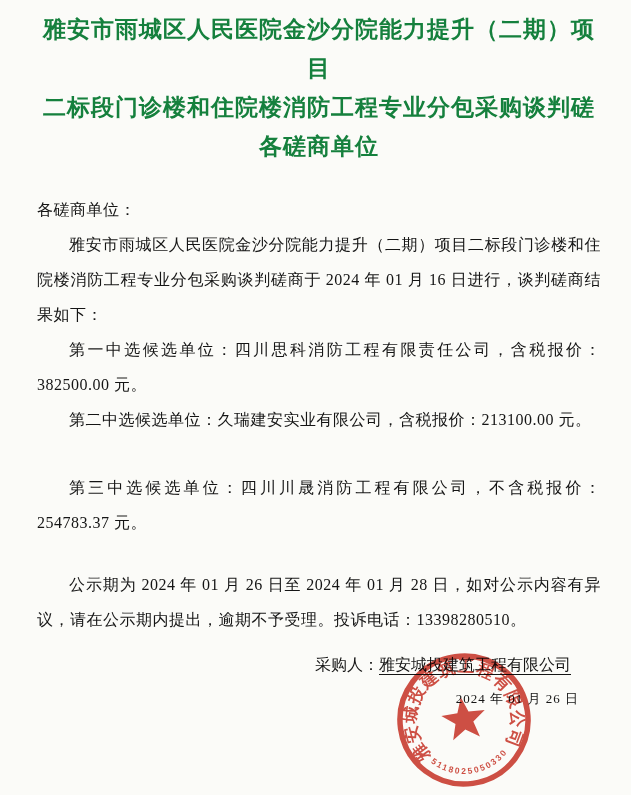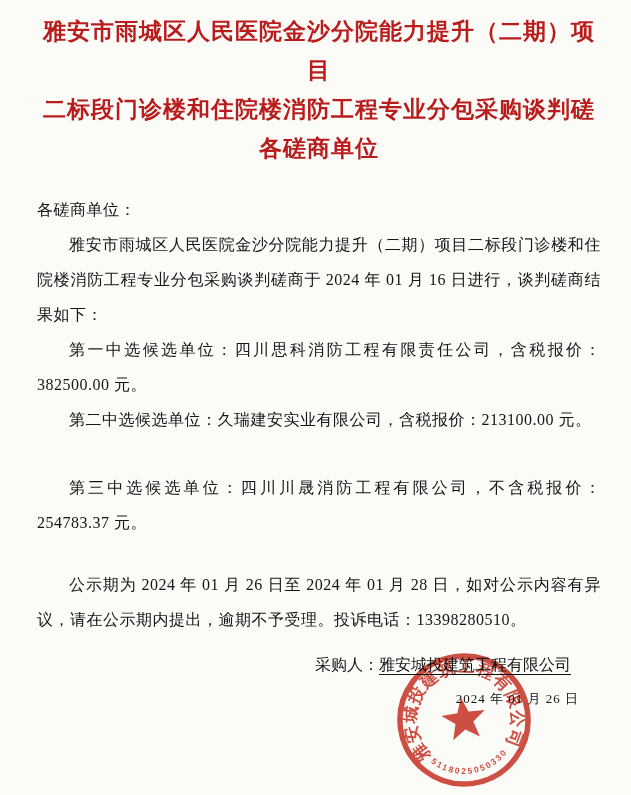--- a/index.html
+++ b/index.html
@@ -7,27 +7,27 @@
     width: 631px; height: 795px;
     background: #fbfbf8;
     font-family: "Liberation Serif", "DejaVu Serif", serif;
     color: #151515;
     position: relative;
     overflow: hidden;
   }
   .doc { padding: 12px 30px 0 37px; }
 
   .title {
-    font-family: Liberation Serif, serif;
+    font-family: Liberation Mono, monospace;
     font-size: 23px;
     font-weight: 700;
     line-height: 39px;
     text-align: center;
     letter-spacing: 1px;
-    color: #b91c1c;
+    color: #15803d;
   }
   .title-block { margin-bottom: 24px; }
 
   p.body {
     font-size: 16px;
     line-height: 35px;
     margin: 0;
     text-align: justify;
     text-indent: 2em;
     letter-spacing: 0.5px;

